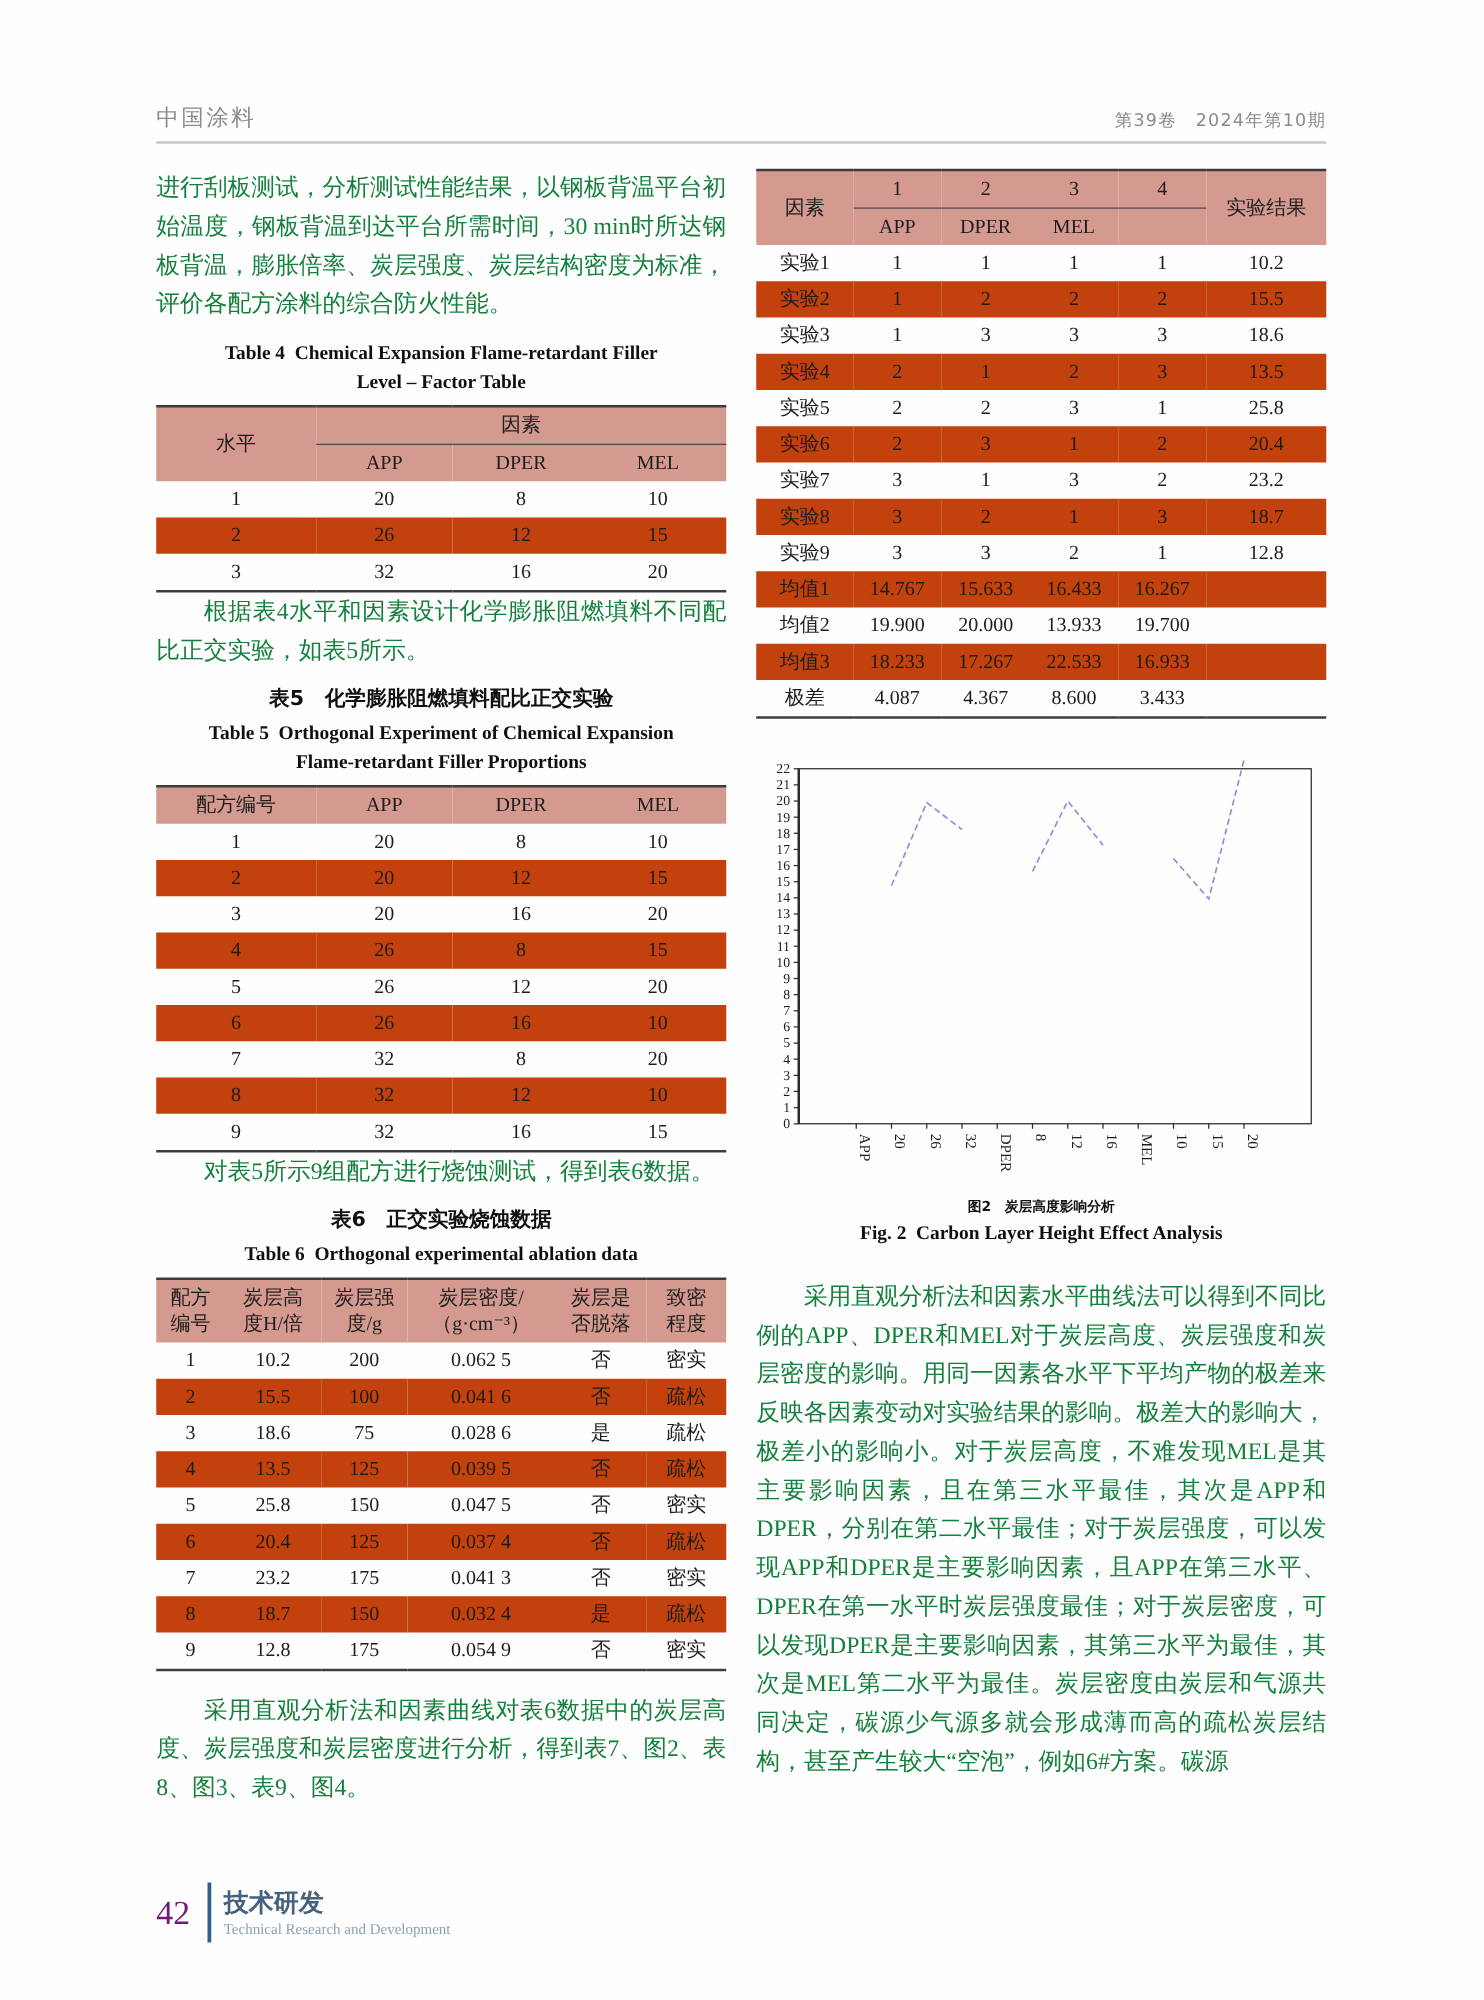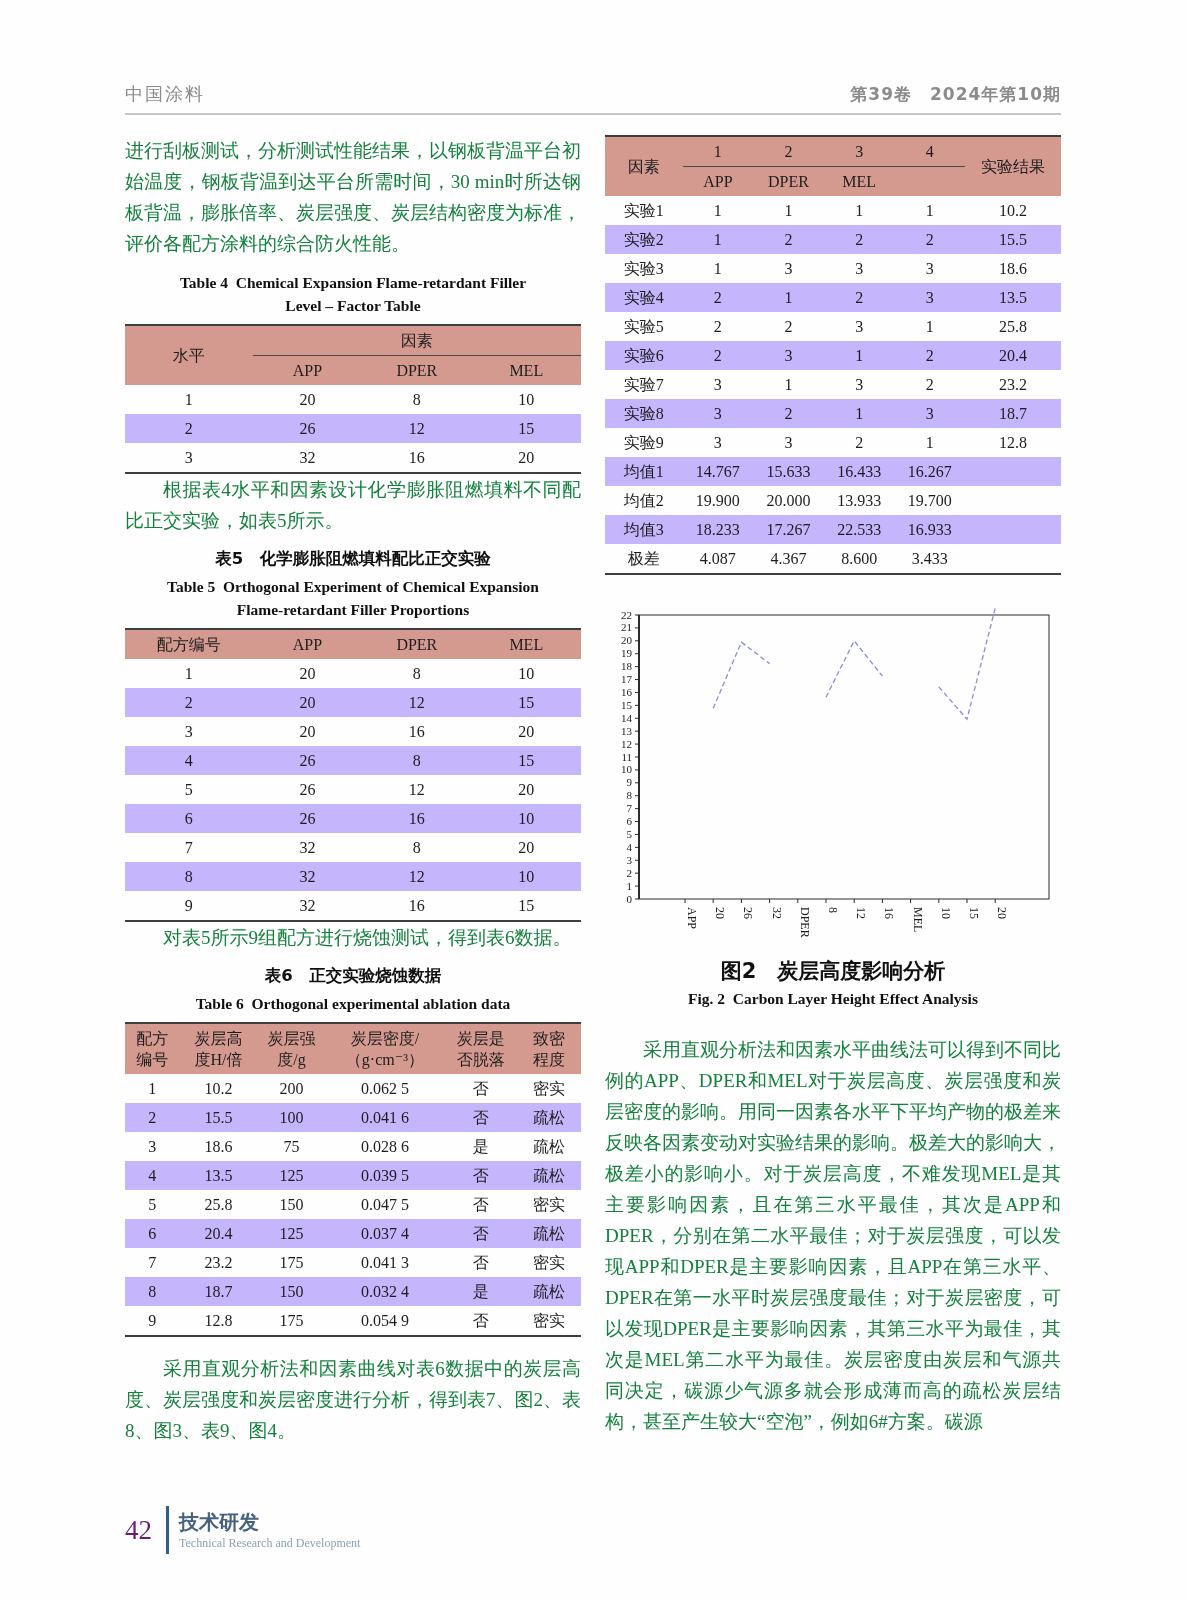--- a/index.html
+++ b/index.html
@@ -17,21 +17,21 @@
   .page-header {
     display:flex; justify-content:space-between; align-items:flex-end;
     padding-bottom:7px;
     border-bottom:2px solid #c6c6c6;
     color:#8b8b8b;
     font-size:18px;
     letter-spacing:2px;
     margin-bottom:20px;
     font-family:"DejaVu Sans","Liberation Sans",sans-serif;
   }
-  .page-header .issue { letter-spacing:1px; font-size:17px;font-weight:bold; }
+  .page-header .issue { letter-spacing:1px; font-size:14px; }
   .columns { display:flex; gap:24px; }
   .col { width:456px; }
   .para {
     font-size:19px; line-height:31px;
     text-align:justify; text-justify:inter-ideograph;
     color:#15803d;
   }
   .indent { text-indent:2em; }
   .tbl-cap { text-align:center; margin:12px 0 7px; }
   .tbl-cap .zh {
@@ -46,27 +46,27 @@
     width:100%; border-collapse:collapse;
     border-top:2px solid #3d3d3d; border-bottom:2px solid #3d3d3d;
     font-size:16px; text-align:center;
     font-family:"Liberation Serif","DejaVu Serif",serif;
   }
   table.data-table thead { background:#d49a90; }
   table.data-table th {
     font-weight:normal; padding:4px 2px; white-space:pre-line; line-height:21px;
   }
   table.data-table td { padding:4px 2px; line-height:21px; }
-  table.data-table tr.stripe { background:#c4b5fd; }
+  table.data-table tr.stripe { background:#c2410c; }
   th.underlined { border-bottom:1px solid #4a4a4a; }
   .figure { text-align:center; margin-top:24px; }
   .fig-cap { text-align:center; margin-top:2px; }
   .fig-cap .zh {
     font-family:"DejaVu Sans","Liberation Sans",sans-serif;
-    font-weight:bold; font-size:21px; color:#101010; margin-bottom:5px;
+    font-weight:bold; font-size:11px; color:#101010; margin-bottom:5px;
   }
   .fig-cap .en {
     font-family:"Liberation Serif",serif;
     font-weight:bold; font-size:15.5px; color:#101010;
   }
   .mt14 { margin-top:0;font-family:Liberation Serif, serif; }
   .mt16 { margin-top:16px; }
   .mt26 { margin-top:26px; }
   .page-footer {
     position:absolute; left:125px; bottom:46px;

